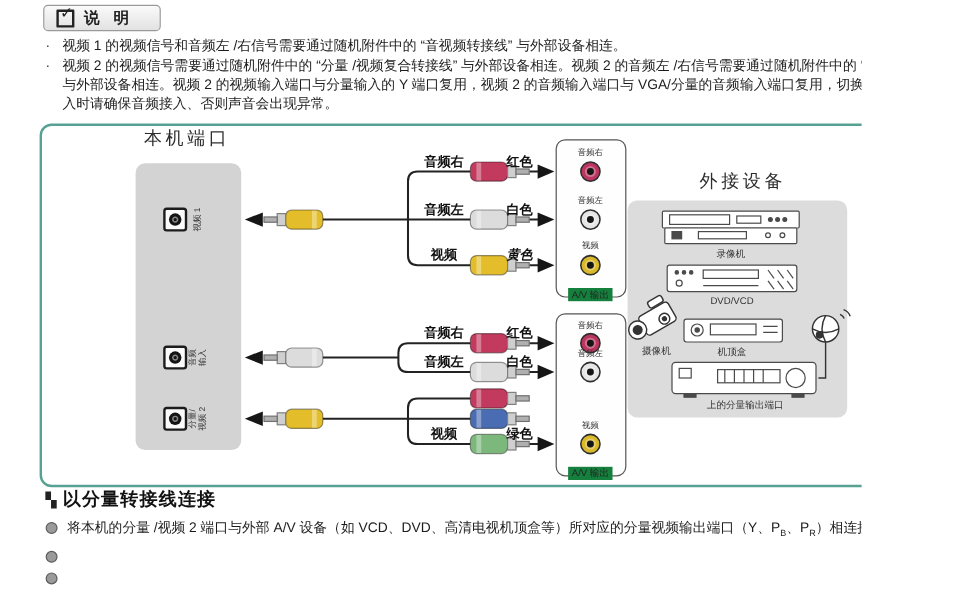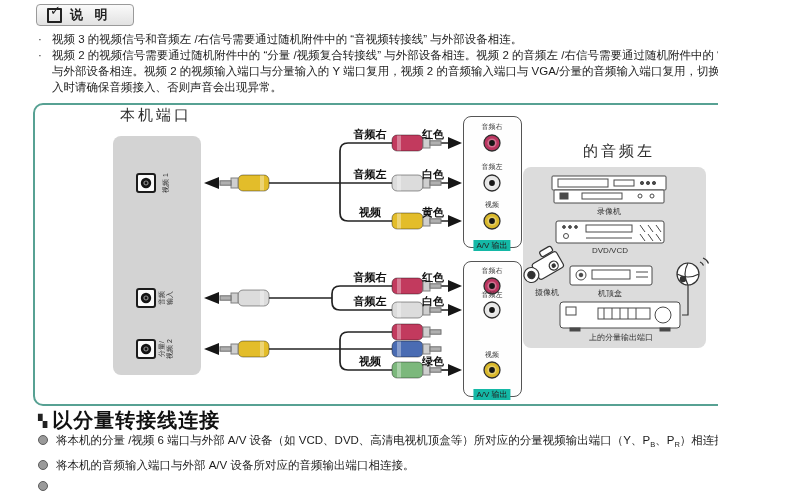--- a/index.html
+++ b/index.html
@@ -32,63 +32,63 @@
 
   .diagram-heading{position:absolute;font-size:15px;color:#2e2e2e;letter-spacing:3px;z-index:10;white-space:nowrap;}
 
   .avbox{position:absolute;width:57px;border:1.5px solid #555;border-radius:8px;background:#fefefe;z-index:3;}
 
   svg.overlay{position:absolute;left:0;top:0;width:798px;height:500px;z-index:5;pointer-events:none;}
 
   .lbl{position:absolute;z-index:10;white-space:nowrap;transform:translateX(-50%);text-align:center;}
   .row-lbl{font-size:11px;font-weight:600;color:#111;}
   .port-sm{font-size:7px;color:#333;letter-spacing:0;}
-  .caption-sm{font-size:8px;color:#222;background:#14b8a6;padding:0 3px;}
+  .caption-sm{font-size:8px;color:#222;background:#15803d;padding:0 3px;}
   .dev-lbl{font-size:8px;color:#333;}
 
   .tv-port-lbl{position:absolute;z-index:10;font-size:7px;line-height:1.2;color:#333;text-align:center;
     white-space:pre-line;transform:translate(-50%,-50%) rotate(-90deg);}
 
   
   .sec2-title{position:absolute;left:38px;top:407px;display:flex;align-items:center;gap:5px;z-index:10;}
   .sec2-icon{font-size:12px;color:#222;line-height:1;}
-  .sec2-text{font-size:20px;font-weight:bold;color:#111;letter-spacing:1px;}
+  .sec2-text{font-size:15px;font-weight:bold;color:#111;letter-spacing:1px;}
   .bullets2{position:absolute;left:38px;top:433px;width:750px;z-index:10;}
   .brow{display:flex;align-items:flex-start;margin-bottom:6px;font-size:11.5px;line-height:15px;color:#1c1c1c;}
   .bdot{width:8px;height:8px;border-radius:50%;background:#9a9a9a;border:1.5px solid #5c5c5c;
     margin:2px 8px 0 0;flex:0 0 auto;}
   .brow sub{font-size:7.5px;}
 </style>
 </head>
 <body>
 
 <div id="page">
 
   <div class="hdr-badge">
     <span class="chk"></span>
     <span class="hdr-title">说 明</span>
   </div>
 
   <div class="notes">
     <div class="note">
       <span class="bul">·</span>
-      <span class="txt">视频 3 的视频信号和音频左 /右信号需要通过随机附件中的 “音视频转接线” 与外部设备相连。</span>
+      <span class="txt">视频 1 的视频信号和音频左 /右信号需要通过随机附件中的 “音视频转接线” 与外部设备相连。</span>
     </div>
     <div class="note">
       <span class="bul">·</span>
       <span class="txt">视频 2 的视频信号需要通过随机附件中的 “分量 /视频复合转接线” 与外部设备相连。视频 2 的音频左 /右信号需要通过随机附件中的 “音频转接线” 与外部设备相连。视频 2 的视频输入端口与分量输入的 Y 端口复用，视频 2 的音频输入端口与 VGA/分量的音频输入端口复用，切换到视频 2 输入时请确保音频接入、否则声音会出现异常。</span>
     </div>
   </div>
 
   <div class="frame"></div>
   <div class="panel-tv"></div>
   <div class="panel-devices"></div>
 
   <div class="diagram-heading" style="left:120px;top:106px;">本机端口</div>
-  <div class="diagram-heading" style="left:583px;top:142px;">的音频左</div>
+  <div class="diagram-heading" style="left:583px;top:142px;">外接设备</div>
 
   <div class="tv-port-lbl" style="left:166px;top:183px;">视频 1</div>
   <div class="tv-port-lbl" style="left:166px;top:298px;">音频
 输入</div>
   <div class="tv-port-lbl" style="left:166px;top:349px;">分量/
 视频 2</div>
 
   <div class="avbox" style="left:463px;top:116px;height:130px;"></div>
   <div class="avbox" style="left:463px;top:261px;height:134px;"></div>
 
@@ -100,21 +100,21 @@
   <div class="lbl port-sm" style="left:492px;top:266px;">音频右</div>
   <div class="lbl port-sm" style="left:492px;top:290px;">音频左</div>
   <div class="lbl port-sm" style="left:492px;top:350px;">视频</div>
   <div class="lbl caption-sm" style="left:492px;top:389px;">A/V 输出</div>
 
   <div class="lbl row-lbl" style="left:370px;top:127px;">音频右</div>
   <div class="lbl row-lbl" style="left:433px;top:127px;">红色</div>
   <div class="lbl row-lbl" style="left:370px;top:167px;">音频左</div>
   <div class="lbl row-lbl" style="left:433px;top:167px;">白色</div>
   <div class="lbl row-lbl" style="left:370px;top:205px;">视频</div>
-  <div class="lbl row-lbl" style="left:433px;top:205px;">黄色</div>
+  <div class="lbl row-lbl" style="left:433px;top:205px;font-style:italic;">黄色</div>
 
   <div class="lbl row-lbl" style="left:370px;top:270px;">音频右</div>
   <div class="lbl row-lbl" style="left:433px;top:270px;">红色</div>
   <div class="lbl row-lbl" style="left:370px;top:294px;">音频左</div>
   <div class="lbl row-lbl" style="left:433px;top:294px;">白色</div>
 
   <div class="lbl row-lbl" style="left:370px;top:354px;">视频</div>
   <div class="lbl row-lbl" style="left:433px;top:354px;">绿色</div>
 
   <div class="lbl dev-lbl" style="left:609px;top:206px;">录像机</div>
@@ -261,24 +261,23 @@
     </g>
   </svg>
 
   <div class="sec2-title">
     <span class="sec2-icon">▚</span>
     <span class="sec2-text">以分量转接线连接</span>
   </div>
   <div class="bullets2">
     <div class="brow">
       <span class="bdot"></span>
-      <span><span>将本机的分量 /视频 6 端口与外部 A/V 设备（如 VCD、DVD、高清电视机顶盒等）所对应的分量视频输出端口（Y、P</span><sub>B</sub><span>、P</span><sub>R</sub><span>）相连接。</span></span>
+      <span><span>将本机的分量 /视频 2 端口与外部 A/V 设备（如 VCD、DVD、高清电视机顶盒等）所对应的分量视频输出端口（Y、P</span><sub>B</sub><span>、P</span><sub>R</sub><span>）相连接。</span></span>
     </div>
     <div class="brow">
       <span class="bdot"></span>
-      <span><span>将本机的音频输入端口与外部 A/V 设备所对应的音频输出端口相连接。</span></span>
     </div>
     <div class="brow">
       <span class="bdot"></span>
     </div>
   </div>
 
 </div>
 
 </body></html>

